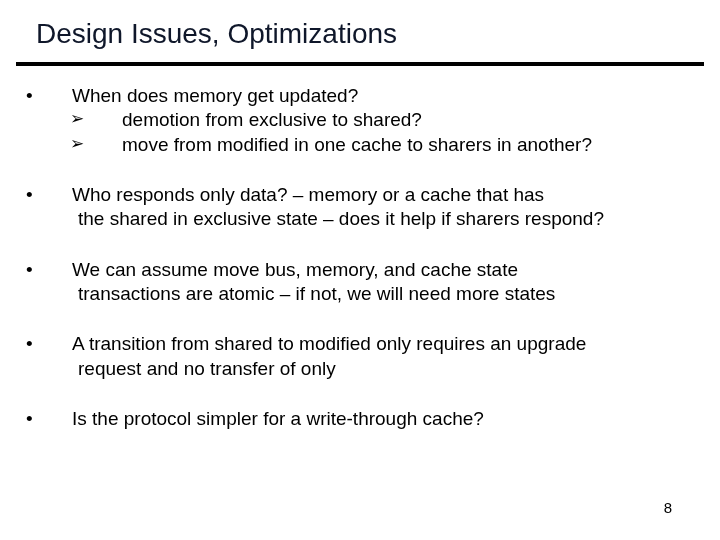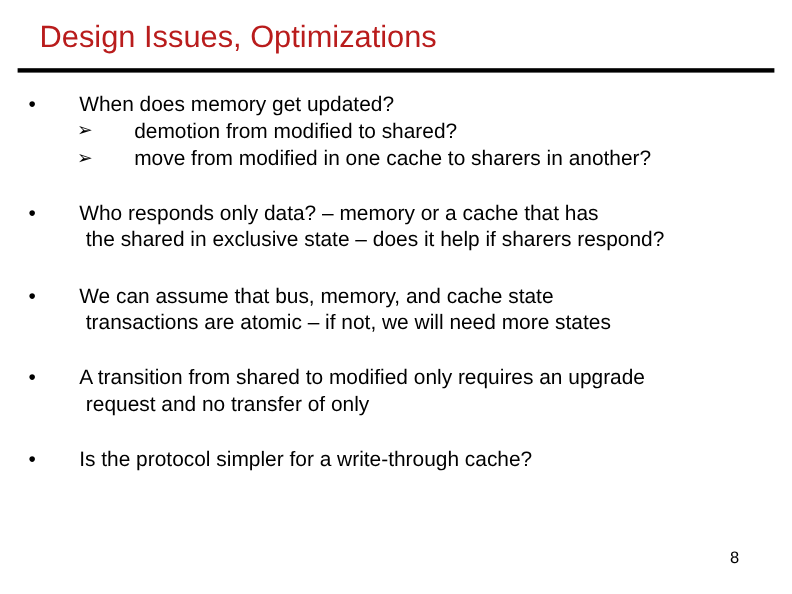--- a/index.html
+++ b/index.html
@@ -6,21 +6,21 @@
   body {
     width: 720px;
     height: 540px;
     background: #ffffff;
     font-family: Arial, Helvetica, sans-serif;
     position: relative;
     overflow: hidden;
   }
   .title {
     font-size: 28px;
-    color: #b91c1c;
+    color: #0f172a;
     padding: 18px 0 6px 36px;
     font-weight: normal;
   }
   .rule {
     height: 4px;
     background: #000;
     margin: 6px 16px 0 16px;
   }
   .content {
     padding: 18px 12px 0 26px;
@@ -64,42 +64,42 @@
 
 <div class="content">
 
   <div class="group">
     <div class="bullet-row">
       <span class="b-mark">•</span>
       <span class="b-text">When does memory get updated?</span>
     </div>
     <div class="sub-row">
       <span class="arrow">➢</span>
-      <span class="b-text">demotion from modified to shared?</span>
+      <span class="b-text">demotion from exclusive to shared?</span>
     </div>
     <div class="sub-row">
       <span class="arrow">➢</span>
       <span class="b-text">move from modified in one cache to sharers in another?</span>
     </div>
   </div>
 
   <div class="group">
     <div class="bullet-row">
       <span class="b-mark">•</span>
       <span class="b-text">Who responds only data?  – memory or a cache that has</span>
     </div>
     <div class="cont-row">
       <span class="b-text">the shared in exclusive state – does it help if sharers respond?</span>
     </div>
   </div>
 
   <div class="group">
     <div class="bullet-row">
       <span class="b-mark">•</span>
-      <span class="b-text">We can assume that bus, memory, and cache state</span>
+      <span class="b-text">We can assume move bus, memory, and cache state</span>
     </div>
     <div class="cont-row">
       <span class="b-text">transactions are atomic – if not, we will need more states</span>
     </div>
   </div>
 
   <div class="group">
     <div class="bullet-row">
       <span class="b-mark">•</span>
       <span class="b-text">A transition from shared to modified only requires an upgrade</span>

